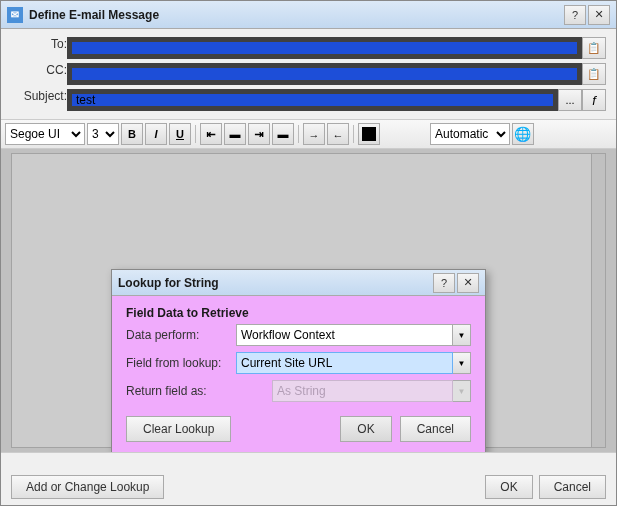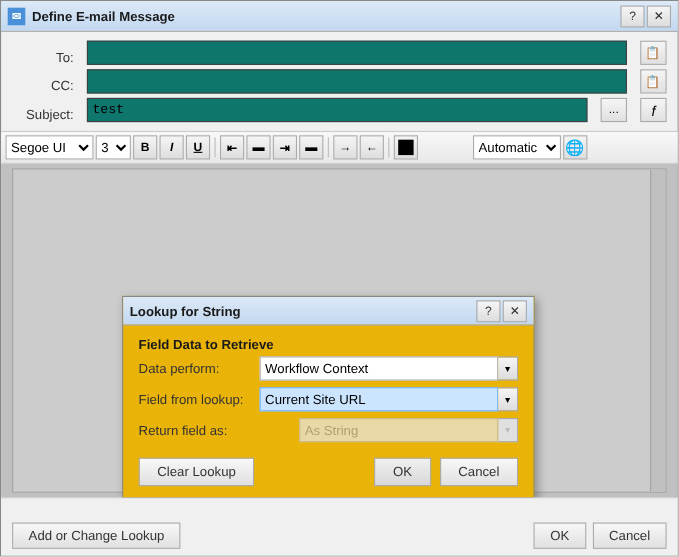--- a/index.html
+++ b/index.html
@@ -69,37 +69,37 @@
 
     
     .form-area {
       padding: 8px 10px;
       display: flex;
       flex-direction: column;
       gap: 4px;
     }
     .form-row {
       display: flex;
-      align-items: flex-end;
-      gap: 12px;
+      align-items: flex-start;
+      gap: 0;
     }
     .form-label {
       width: 56px;
       text-align: right;
       color: #333;
       font-size: 12px;
     }
     .form-input {
       flex: 1;
       height: 22px;
-      border: 1px solid #404040;
-      background: #0f766e;
+      border: 5px solid #404040;
+      background: #1d4ed8;
       padding: 2px 4px;
       font-size: 12px;
-      font-family: Liberation Mono, monospace;
+      font-family: Liberation Sans, sans-serif;
     }
     .form-btn-small {
       width: 24px;
       height: 22px;
       border: 1px solid #aaa;
       background: linear-gradient(to bottom, #f5f5f5, #e0e0e0);
       cursor: pointer;
       display: flex;
       align-items: center;
       justify-content: center;
@@ -228,21 +228,21 @@
       background: rgba(0,0,0,0.2);
       display: flex;
       align-items: flex-start;
       justify-content: flex-start;
       padding-top: 120px;
       padding-left: 110px;
     }
 
     
     .lookup-dialog {
-      background: #eab308;
+      background: #f0abfc;
       border: 1px solid #888;
       width: 375px;
       box-shadow: 3px 3px 8px rgba(0,0,0,0.3);
     }
     .lookup-title-bar {
       background: linear-gradient(to bottom, #dce9f7, #c2d8f0);
       border-bottom: 1px solid #aaa;
       display: flex;
       align-items: center;
       padding: 4px 6px;

